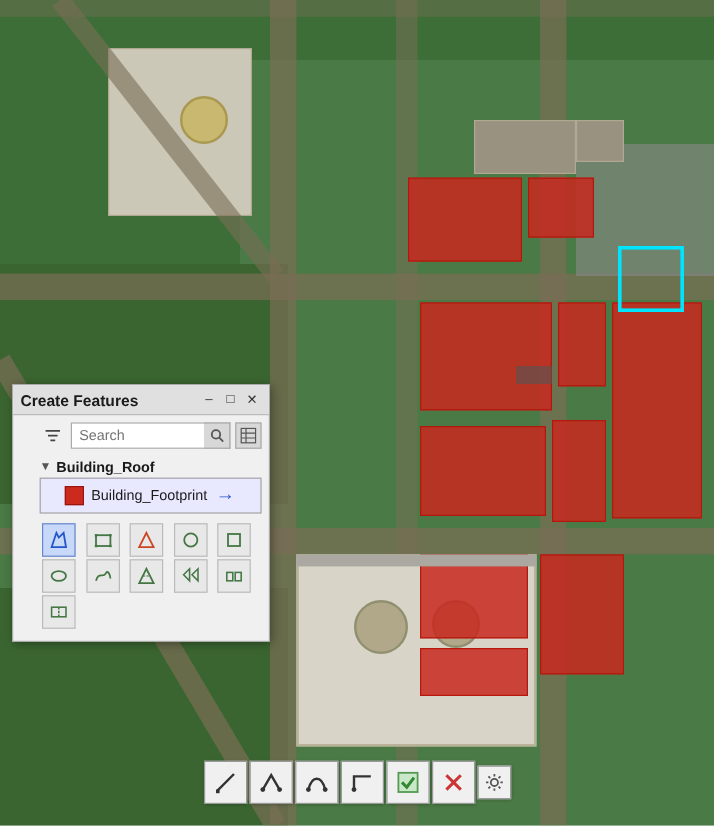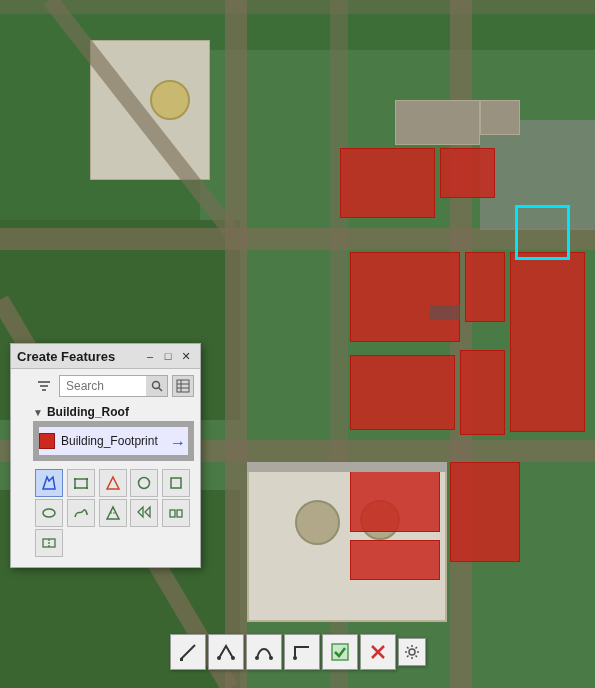--- a/index.html
+++ b/index.html
@@ -80,23 +80,23 @@
     .capitol {
       position: absolute;
       background: #c8b870;
       border-radius: 50%;
       border: 2px solid #a89850;
     }
 
     
     #create-features-panel {
       position: absolute;
-      top: 343px;
+      top: 320px;
       left: 10px;
-      width: 191px;
+      width: 215px;
       background: #f0f0f0;
       border: 1px solid #aaa;
       box-shadow: 2px 2px 8px rgba(0,0,0,0.4);
       z-index: 100;
     }
 
     .panel-titlebar {
       background: #e0e0e0;
       border-bottom: 1px solid #bbb;
       padding: 4px 6px;
@@ -219,23 +219,23 @@
 
     .chevron {
       font-size: 10px;
       color: #555;
     }
 
     
     .feature-item {
       display: flex;
       align-items: center;
-      padding: 4px 0;
+      padding: 4px 20px;
       background: #e8e8ff;
-      border: 6px solid #a3a3a3;
+      border: 1px solid #a3a3a3;
       margin-bottom: 4px;
       cursor: pointer;
       gap: 6px;
     }
 
     .feature-icon-red {
       width: 16px;
       height: 16px;
       background: #cc2a1e;
       border: 1px solid #991510;

